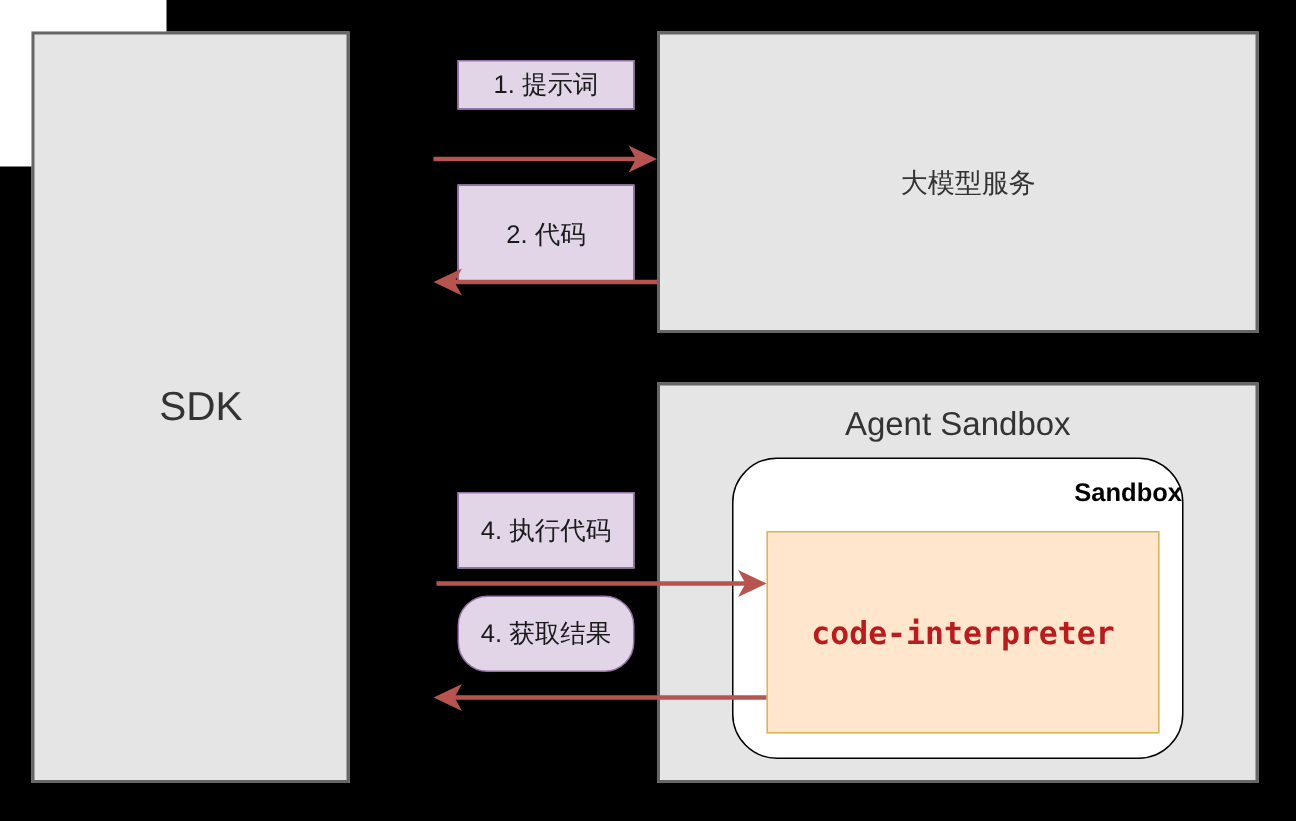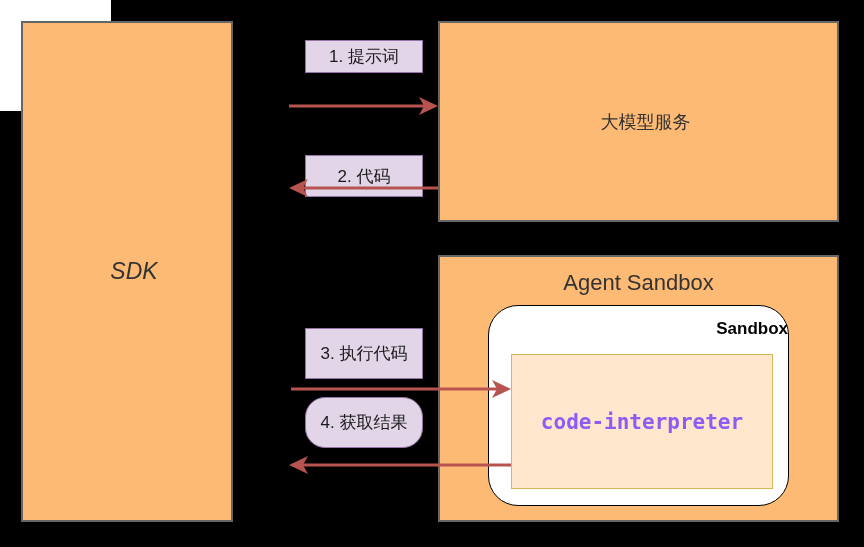--- a/index.html
+++ b/index.html
@@ -4,48 +4,48 @@
   <style>
     html, body { margin: 0; padding: 0; }
     body {
       width: 864px; height: 547px; position: relative; overflow: hidden;
       background: #000000;
       font-family: "Liberation Sans", "DejaVu Sans", sans-serif;
     }
     .white-corner { position: absolute; left: 0; top: 0; width: 111px; height: 111px; background: #ffffff; }
     .box {
       position: absolute; box-sizing: border-box;
-      background: #fdba74; border: 2px solid #666666;
+      background: #e5e5e5; border: 2px solid #666666;
       display: flex; align-items: center; justify-content: center;
       color: #333333;
       padding-left: 14px;
     }
-    #sdk { left: 21px; top: 21px; width: 212px; height: 501px; font-size: 23px; font-style: italic; }
+    #sdk { left: 21px; top: 21px; width: 212px; height: 501px; font-size: 27px; }
     #llm { left: 438px; top: 21px; width: 401px; height: 201px; font-size: 18px; }
     #agent { left: 438px; top: 255px; width: 401px; height: 267px; align-items: flex-start; }
     #agent .agent-title { position: absolute; top: 13px; left: 0; right: 0; text-align: center; font-size: 22px; color: #333333; }
     #sandbox {
       position: absolute; left: 488px; top: 305px; width: 301px; height: 201px; box-sizing: border-box;
       background: #ffffff; border: 1.5px solid #000000; border-radius: 30px;
     }
     #sandbox .sandbox-title { position: absolute; top: 13px; left: 0; right: 0; text-align: right; font-weight: bold; font-size: 17px; color: #000000; }
     #ci {
       position: absolute; left: 511px; top: 354px; width: 262px; height: 135px; box-sizing: border-box;
       background: #ffe6cc; border: 1.5px solid #d6b656;
       display: flex; align-items: center; justify-content: center;
-      font-family: "DejaVu Sans Mono", "Liberation Mono", monospace; font-weight: bold; font-size: 21px; color: #8b5cf6;
+      font-family: "DejaVu Sans Mono", "Liberation Mono", monospace; font-weight: bold; font-size: 21px; color: #b91c1c;
     }
     .label {
       position: absolute; box-sizing: border-box;
       background: #e1d5e7; border: 1.5px solid #9673a6;
       display: flex; align-items: center; justify-content: center;
       font-size: 17px; color: #1a1a1a;
     }
     #lbl1 { left: 305px; top: 40px; width: 118px; height: 33px; }
-    #lbl2 { left: 305px; top: 123px; width: 118px; height: 42px; margin-top: 32px; }
+    #lbl2 { left: 305px; top: 123px; width: 118px; height: 66px; }
     #lbl3 { left: 305px; top: 328px; width: 118px; height: 51px; }
     #lbl4 { left: 305px; top: 397px; width: 118px; height: 51px; border-radius: 20px; }
     svg.arrows { position: absolute; left: 0; top: 0; }
   </style>
 </head>
 <body>
 
 <div class="white-corner"></div>
 
 <div class="box" id="sdk">
@@ -68,21 +68,21 @@
   <span>code-interpreter</span>
 </div>
 
 <div class="label" id="lbl1">
   <span>1. 提示词</span>
 </div>
 <div class="label" id="lbl2">
   <span>2. 代码</span>
 </div>
 <div class="label" id="lbl3">
-  <span>3. 执行代码</span>
+  <span>4. 执行代码</span>
 </div>
 <div class="label" id="lbl4">
   <span>4. 获取结果</span>
 </div>
 
 <svg class="arrows" width="864" height="547">
   <g>
     <line x1="289" y1="106" x2="428" y2="106" stroke="#b85450" stroke-width="3"></line>
     <path d="M438 106 L419 97 L424 106 L419 115 Z" fill="#b85450"></path>
   </g>

